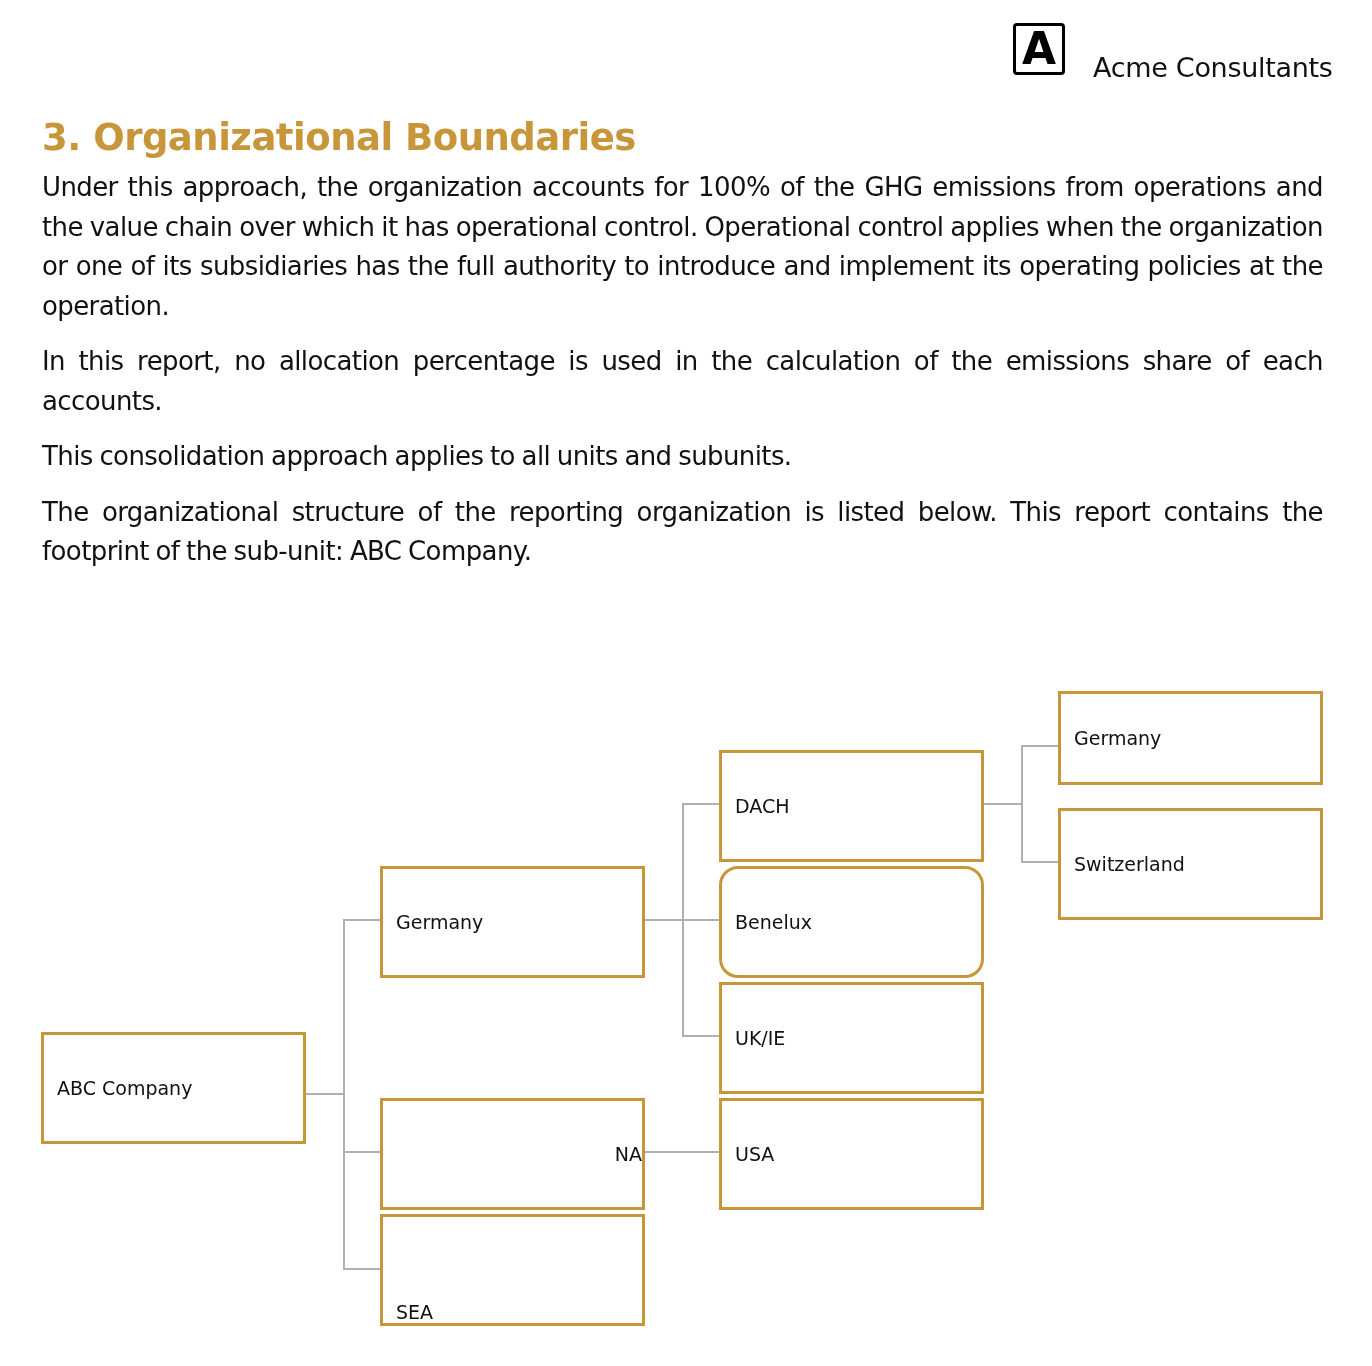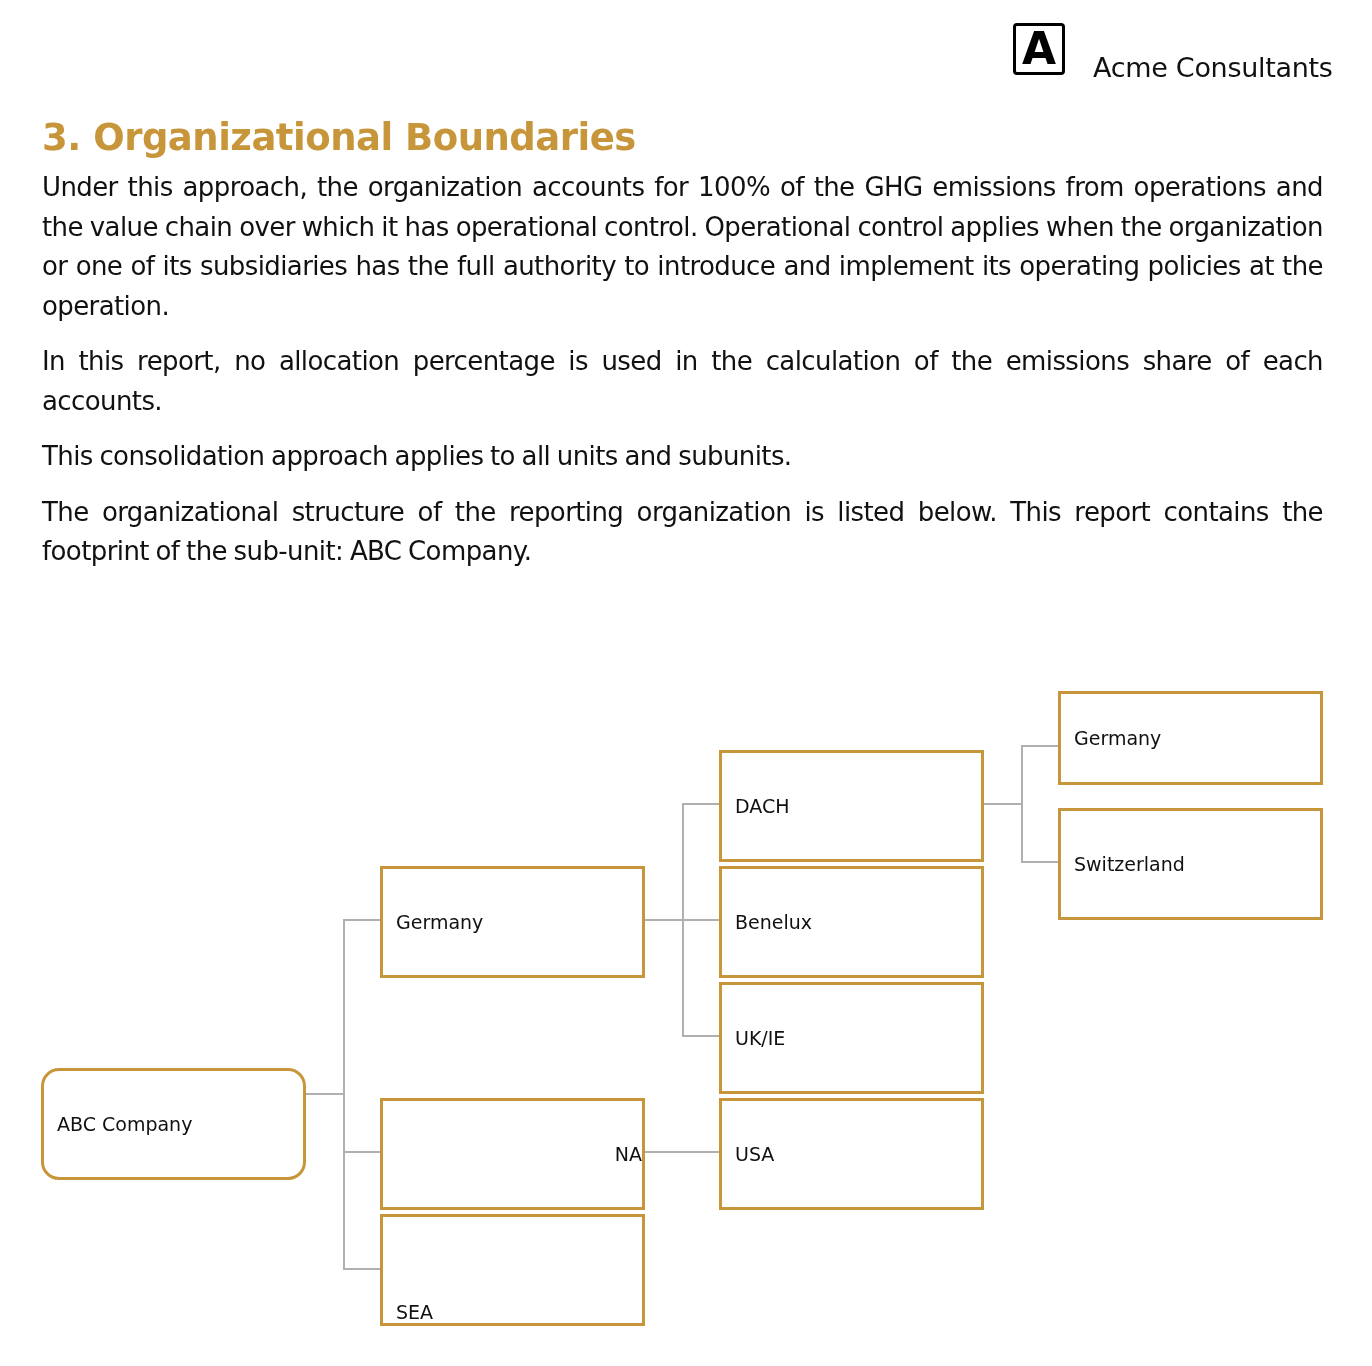--- a/index.html
+++ b/index.html
@@ -52,36 +52,36 @@
   <div class="line" style="left:682px; top:803px; width:37px; height:2px;"></div>
   <div class="line" style="left:682px; top:1035px; width:37px; height:2px;"></div>
 
   <div class="line" style="left:645px; top:1151px; width:74px; height:2px;"></div>
 
   <div class="line" style="left:984px; top:803px; width:38px; height:2px;"></div>
   <div class="line" style="left:1021px; top:745px; width:2px; height:117px;"></div>
   <div class="line" style="left:1021px; top:745px; width:37px; height:2px;"></div>
   <div class="line" style="left:1021px; top:861px; width:37px; height:2px;"></div>
 
-  <div class="box" style="left:41px; top:1068px;border-radius:18px;">
+  <div class="box" style="left:41px; top:1032px;">
     <span>ABC Company</span>
   </div>
   <div class="box" style="left:380px; top:866px;">
     <span>Germany</span>
   </div>
   <div class="box" style="left:380px; top:1098px;justify-content:flex-end;">
     <span>NA</span>
   </div>
   <div class="box" style="left:380px; top:1214px;align-items:flex-end;">
     <span>SEA</span>
   </div>
   <div class="box" style="left:719px; top:750px;">
     <span>DACH</span>
   </div>
-  <div class="box" style="left:719px; top:866px;">
+  <div class="box" style="left:719px; top:866px;border-radius:19px;">
     <span>Benelux</span>
   </div>
   <div class="box" style="left:719px; top:982px;">
     <span>UK/IE</span>
   </div>
   <div class="box" style="left:719px; top:1098px;">
     <span>USA</span>
   </div>
   <div class="box" style="left:1058px; top:691px; height:94px;">
     <span>Germany</span>

